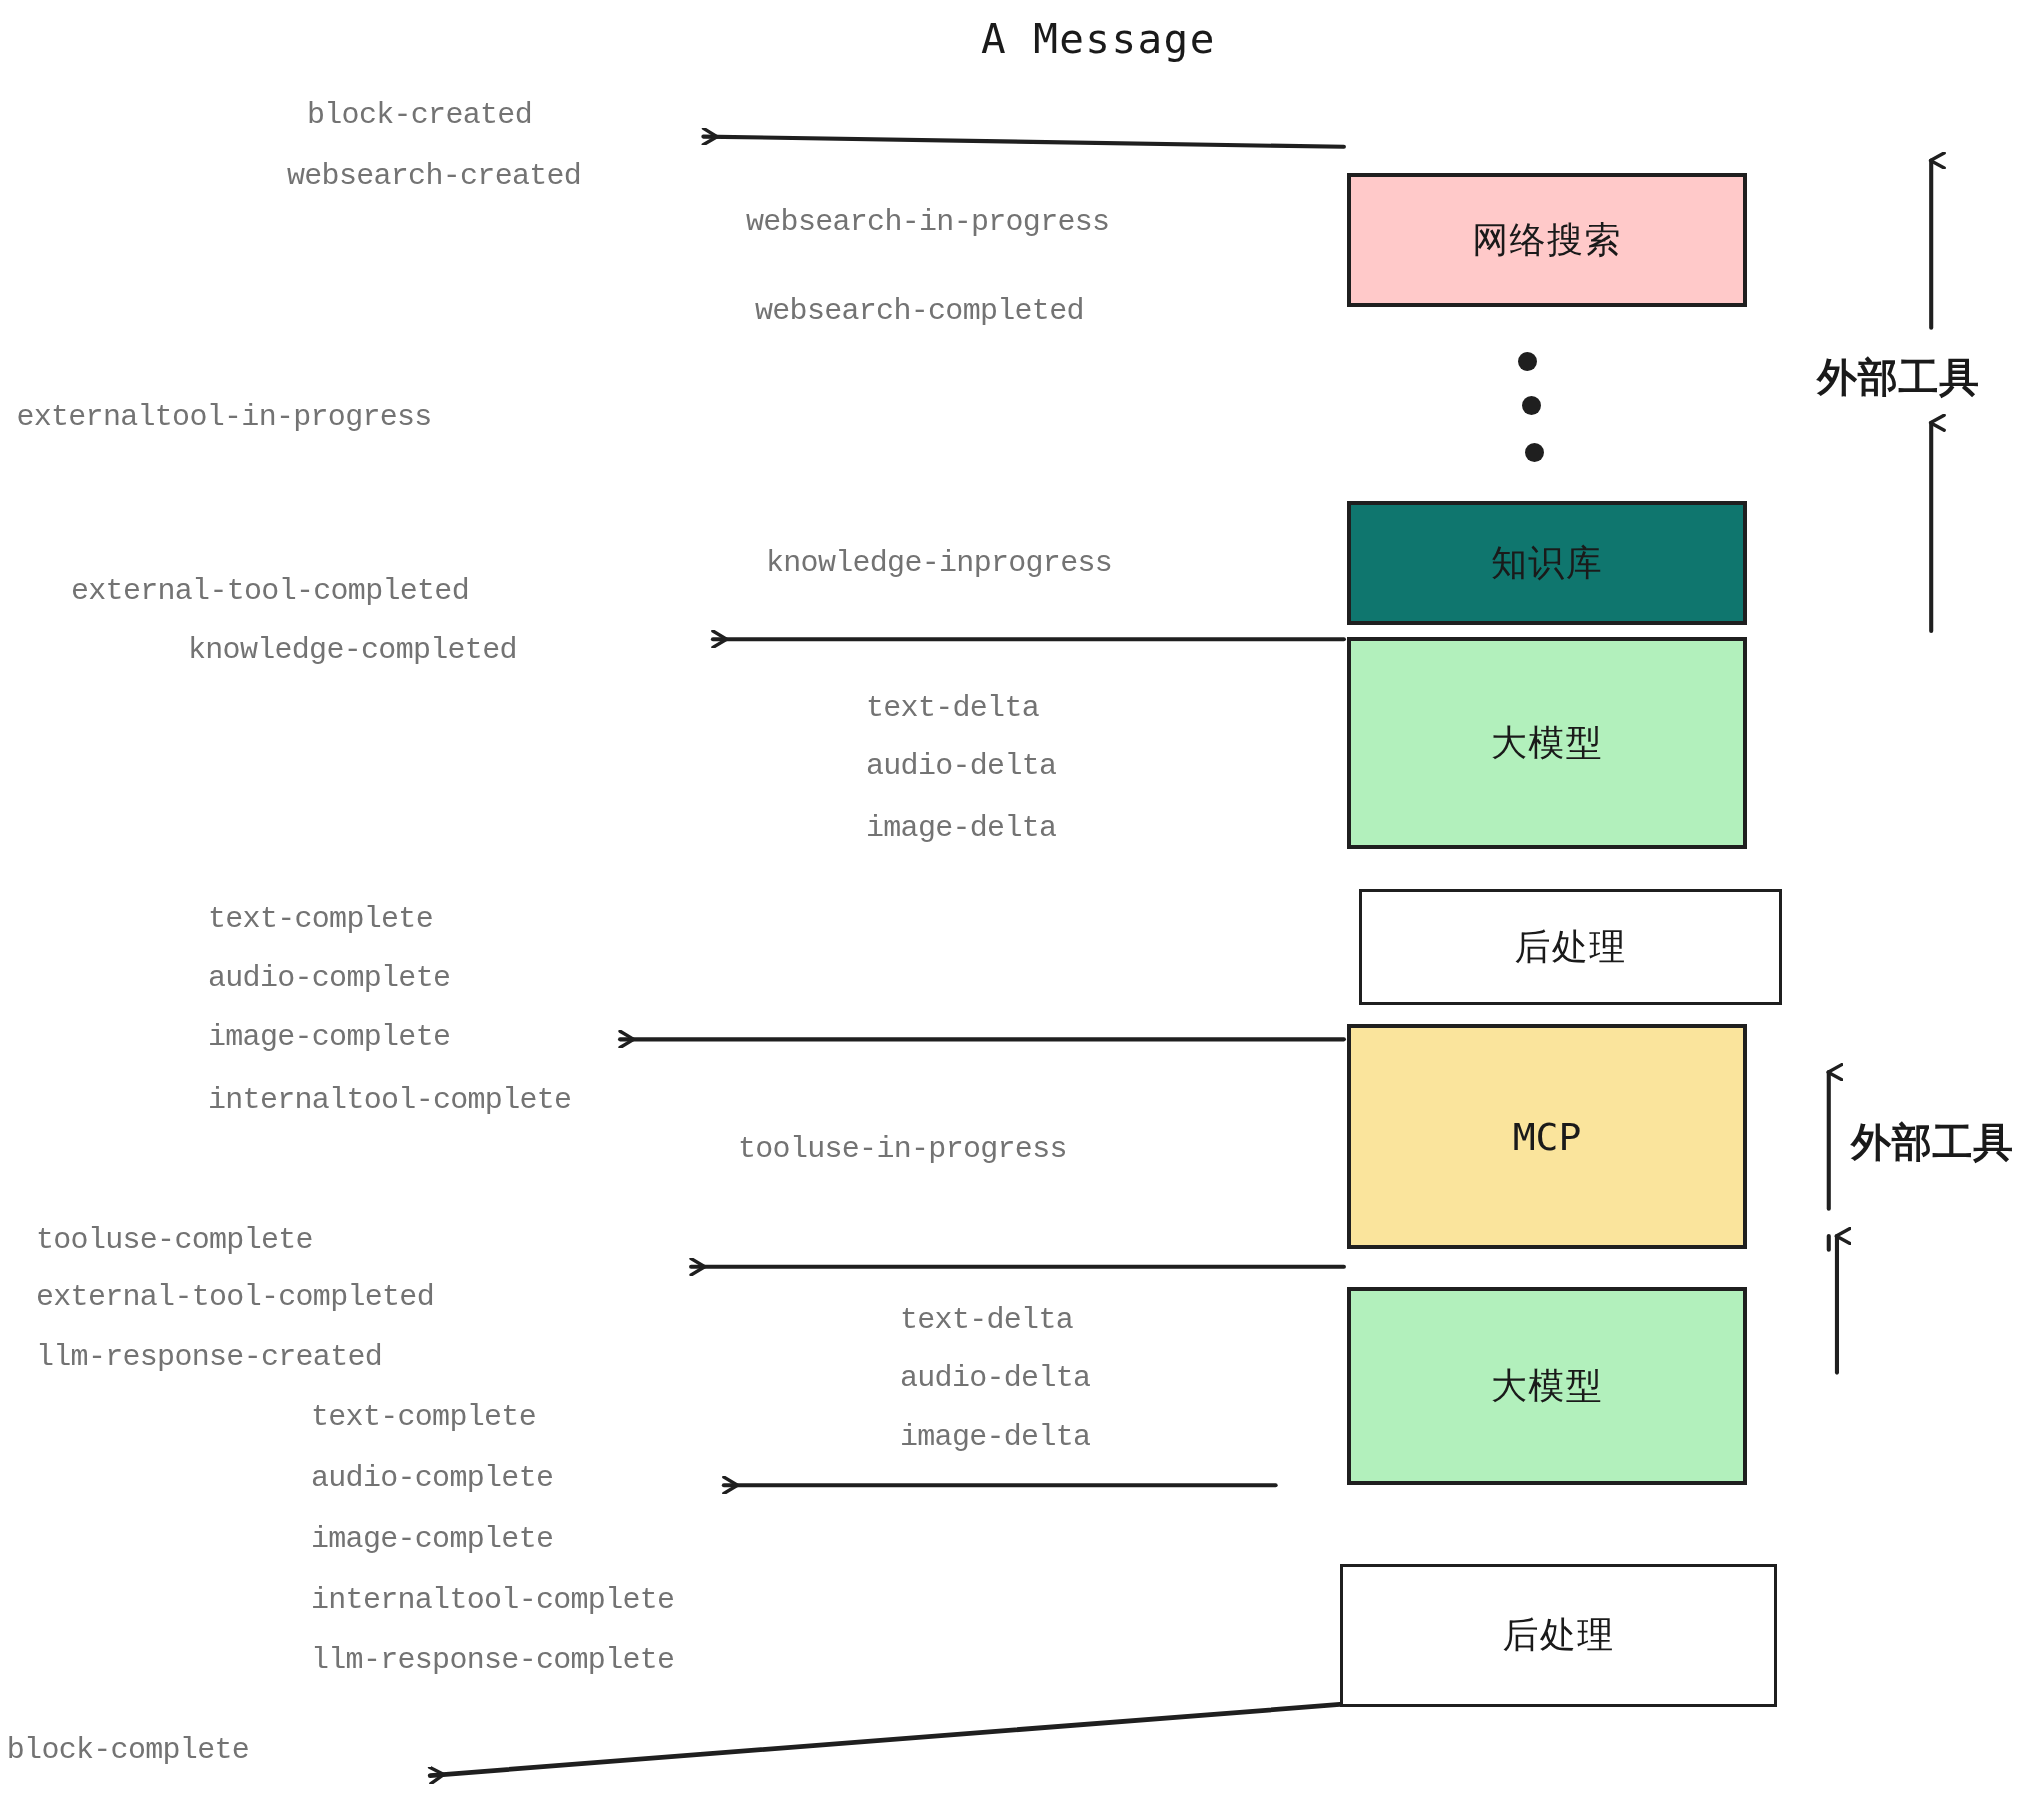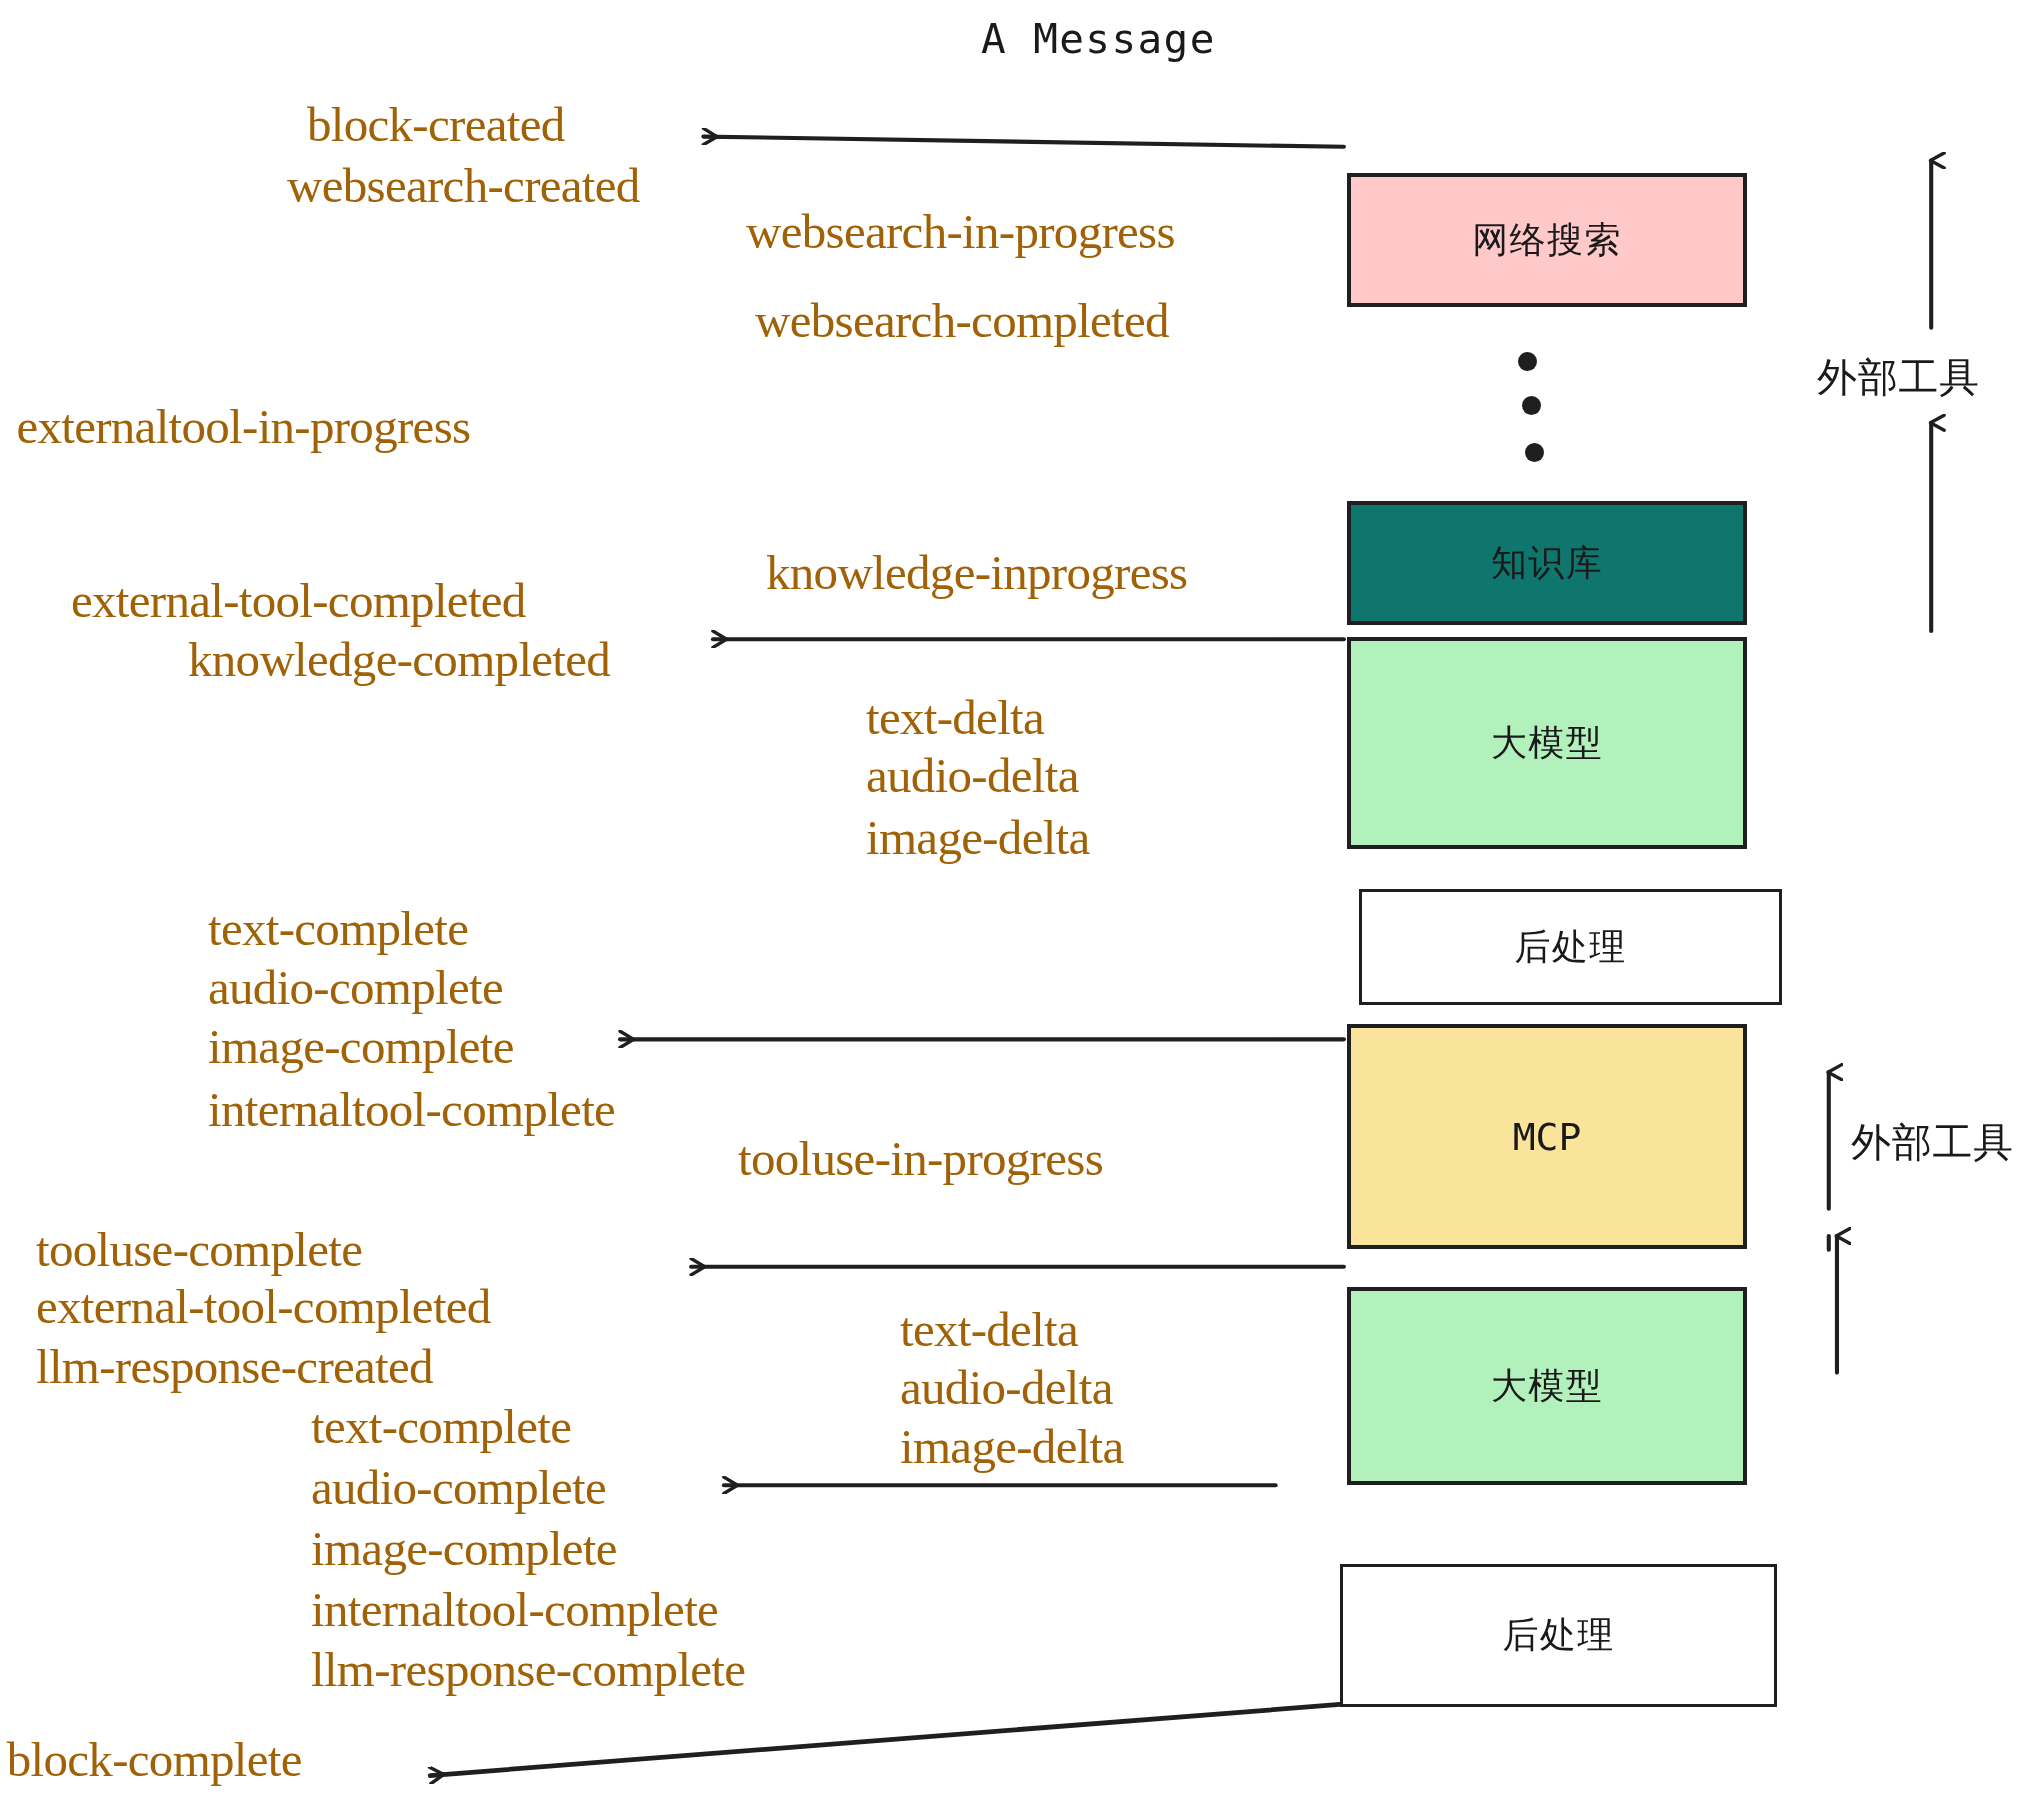--- a/index.html
+++ b/index.html
@@ -5,23 +5,23 @@
   html,body{margin:0;padding:0;background:#fff;}
   #stage{
     position:relative;
     width:2035px;height:1796px;
     background:#ffffff;
     font-family:"DejaVu Sans Mono", monospace;
     overflow:hidden;
   }
   .lbl{
     position:absolute;
-    font-family:Liberation Serif, serif;
-    font-size:49px;
-    color:#a16207;
+    font-family:Liberation Mono, monospace;
+    font-size:30px;
+    color:#737373;
     white-space:pre;
     letter-spacing:-0.7px;
     line-height:1;
   }
   .title{
     position:absolute;
     font-family:"DejaVu Sans Mono","Liberation Mono",monospace;
     font-size:41px;
     color:#1a1a1a;
     white-space:pre;
@@ -45,20 +45,21 @@
     font-size:38px;
     letter-spacing:0;
   }
   .sidelbl{
     position:absolute;
     font-family:"DejaVu Sans","Liberation Sans",sans-serif;
     font-size:40px;
     color:#1a1a1a;
     white-space:pre;
     letter-spacing:0.7px;
+    font-weight:bold;
   }
   .dot{
     position:absolute;
     width:19px;height:19px;
     background:#1f1f1f;
     border-radius:50%;
   }
   svg.lines{
     position:absolute;left:0;top:0;
     width:2035px;height:1796px;

